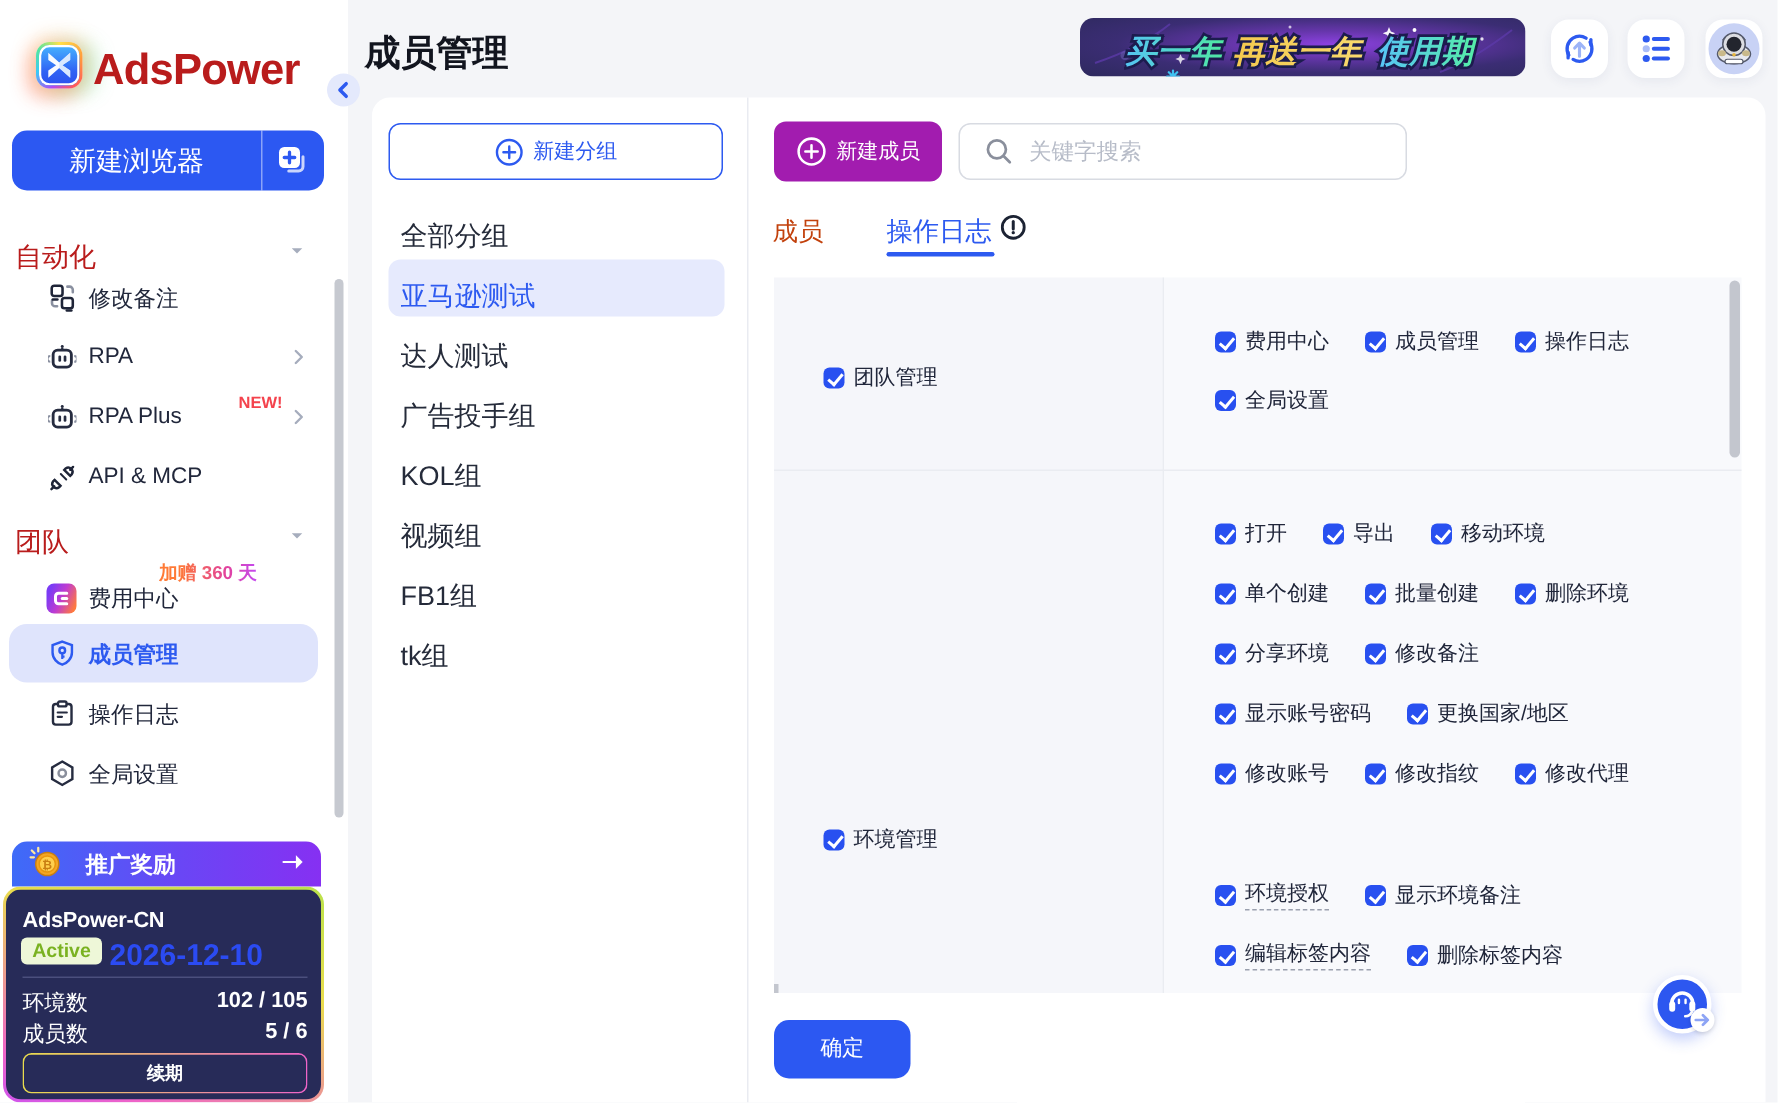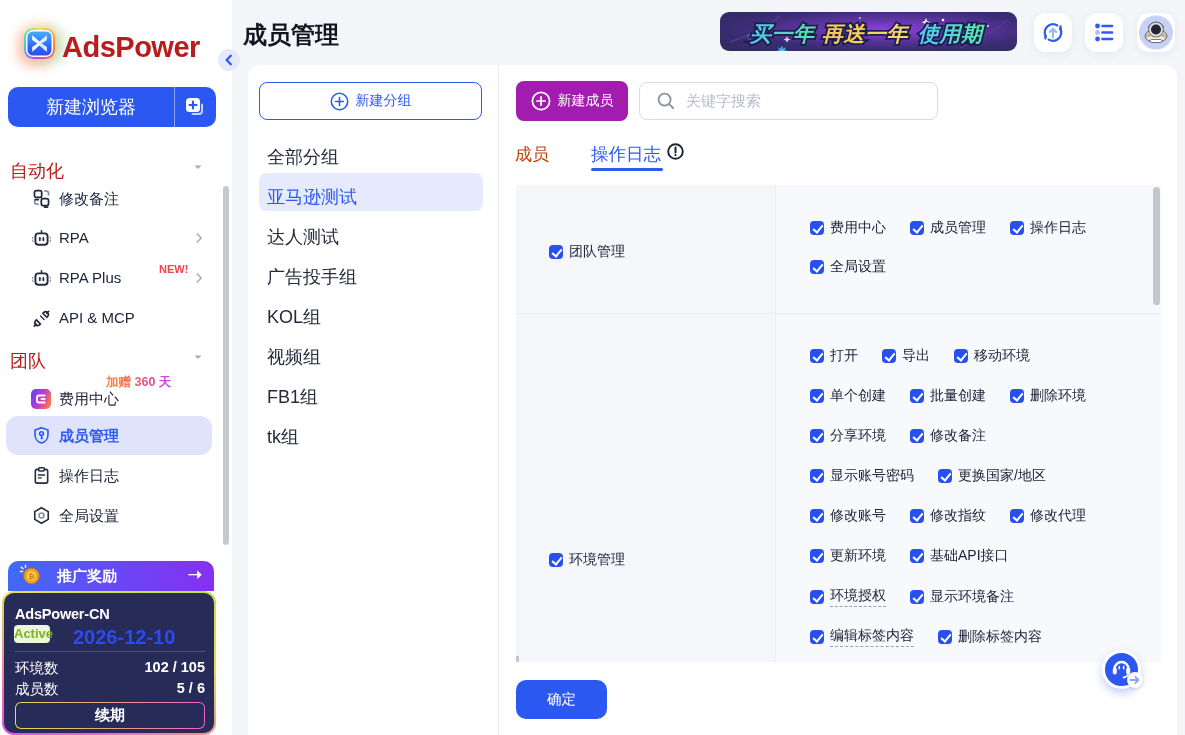--- a/index.html
+++ b/index.html
@@ -36,30 +36,30 @@
     background:linear-gradient(90deg,#3e6bf8,#6a46f5 55%,#8630f2); display:flex; align-items:center; }
   #promo .t { color:#fff; font-size:15px; font-weight:700; margin-left:49px; }
   #promo .ar { position:absolute; right:12px; top:3px; color:#fff; font-size:17px; font-weight:700; }
 
   
   #lic { left:2px; top:591px; width:214px; height:144px; border-radius:12px;
     background:linear-gradient(#272b58,#272b58) padding-box,
        linear-gradient(200deg,#b9e24a,#e9dc4d 35%,#ef64c8 85%,#cf54ee) border-box;
     border:2px solid transparent; color:#fff; }
   #lic .name { position:absolute; left:11px; top:13px; font-size:14.5px; font-weight:700; letter-spacing:-.2px; }
-  #lic .badge { position:absolute; left:10px; top:32px; width:36px; height:18px; background:#eef7d8; border-radius:4px;
+  #lic .badge { position:absolute; left:10px; top:32px; width:54px; height:18px; background:#eef7d8; border-radius:4px;
      color:#7ab221; font-size:13px; font-weight:700; text-align:center; line-height:18px; }
   #lic .date { position:absolute; left:69px; top:33px; color:#2b4bf2; font-size:20px; font-weight:700; }
   #lic .hr { position:absolute; left:11px; top:58px; width:190px; height:1px; background:#4b4f7d; }
   .licrow { position:absolute; left:11px; width:190px; font-size:14.5px; display:flex; justify-content:space-between; }
   .licrow b { font-weight:700; }
   #btn-renew { position:absolute; left:11px; top:109px; width:190px; height:27px; border-radius:6px;
     background:linear-gradient(#272b58,#272b58) padding-box,
        linear-gradient(90deg,#e9dc4d,#ef64c8) border-box;
-    border:1.5px solid transparent; color:#fff; font-size:15px; font-weight:700; text-align:center; line-height:24px; }
+    border:1.5px solid transparent; color:#fff; font-size:12px; font-weight:700; text-align:center; line-height:24px; }
 
   
   #collapse { left:218px; top:49px; width:22px; height:22px; border-radius:50%; background:#e4e9fc;
     color:#2d5af0; text-align:center; line-height:21px; font-size:15px; font-weight:700; }
 
   
   #title { left:243px; top:19px; font-size:24px; font-weight:700; color:#12151f; }
   .topbtn { top:13px; width:38px; height:39px; border-radius:12px; background:#fff; box-shadow:0 2px 8px rgba(40,60,120,.07); }
 
   
@@ -395,24 +395,20 @@
     </div>
     <div class="ckline" style="left:294px; top:282px;">
       <span class="ckitem"><span class="ck"></span>显示账号密码</span>
       <span class="ckitem"><span class="ck"></span>更换国家/地区</span>
     </div>
     <div class="ckline" style="left:294px; top:322px;">
       <span class="ckitem"><span class="ck"></span>修改账号</span>
       <span class="ckitem"><span class="ck"></span>修改指纹</span>
       <span class="ckitem"><span class="ck"></span>修改代理</span>
     </div>
-    <div class="ckline" style="left:294px; top:362px;">
-      <span class="ckitem"><span class="ck"></span>更新环境</span>
-      <span class="ckitem"><span class="ck"></span>基础API接口</span>
-    </div>
     <div class="ckline" style="left:294px; top:402px;">
       <span class="ckitem">
         <span class="ck"></span>
         <span class="du">环境授权</span>
       </span>
       <span class="ckitem"><span class="ck"></span>显示环境备注</span>
     </div>
     <div class="ckline" style="left:294px; top:442px;">
       <span class="ckitem">
         <span class="ck"></span>

